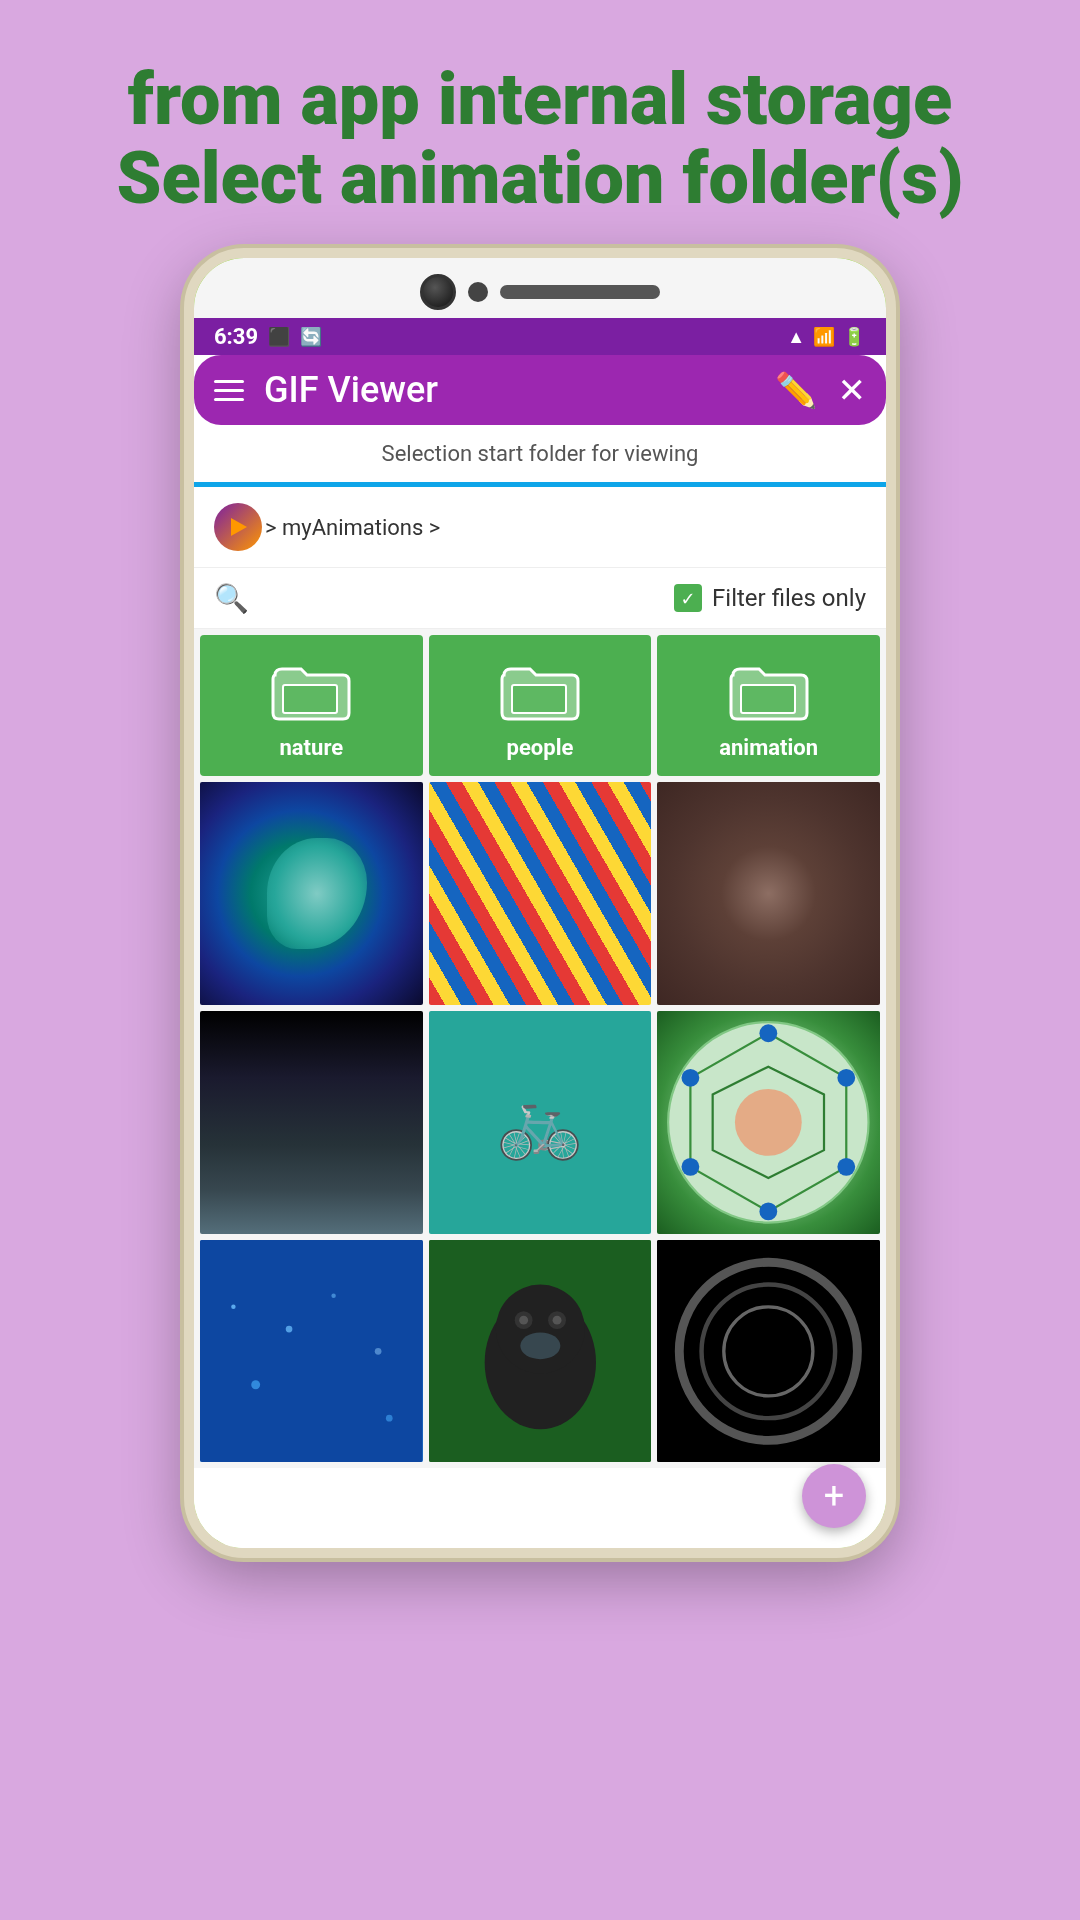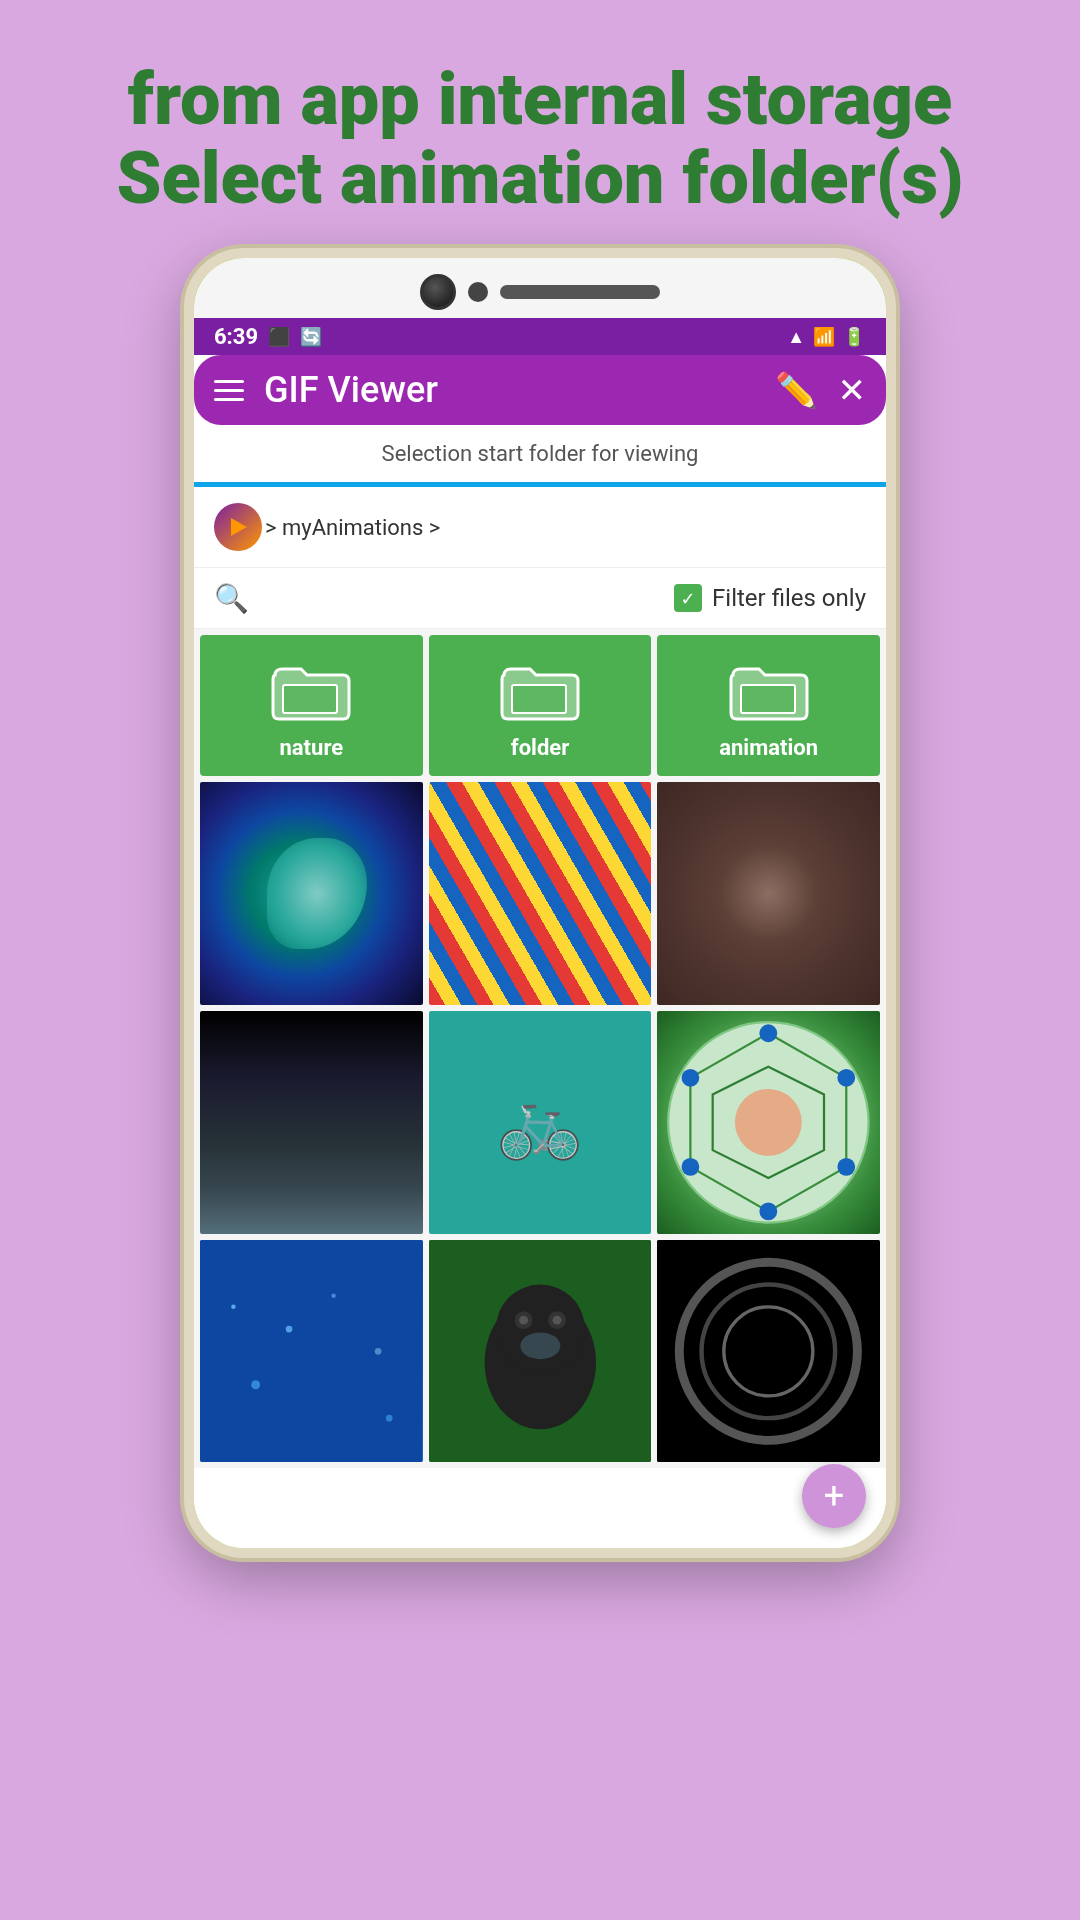--- a/index.html
+++ b/index.html
@@ -400,21 +400,21 @@
             <rect x="12" y="26" width="54" height="28" rx="2" fill="rgba(76,175,80,0.7)" stroke="white" stroke-width="2"></rect>
           </svg>
           <span class="folder-label">nature</span>
         </div>
 
         <div class="folder-item">
           <svg class="folder-icon-svg" viewBox="0 0 80 64" fill="none" xmlns="http://www.w3.org/2000/svg">
             <path d="M4 16 C4 12 7 10 11 10 L30 10 L36 16 L72 16 C76 16 78 18 78 22 L78 54 C78 58 76 60 72 60 L8 60 C4 60 2 58 2 54 L2 20 C2 18 3 16 4 16Z" fill="rgba(255,255,255,0.35)" stroke="white" stroke-width="3"></path>
             <rect x="12" y="26" width="54" height="28" rx="2" fill="rgba(76,175,80,0.7)" stroke="white" stroke-width="2"></rect>
           </svg>
-          <span class="folder-label">folder</span>
+          <span class="folder-label">people</span>
         </div>
 
         <div class="folder-item">
           <svg class="folder-icon-svg" viewBox="0 0 80 64" fill="none" xmlns="http://www.w3.org/2000/svg">
             <path d="M4 16 C4 12 7 10 11 10 L30 10 L36 16 L72 16 C76 16 78 18 78 22 L78 54 C78 58 76 60 72 60 L8 60 C4 60 2 58 2 54 L2 20 C2 18 3 16 4 16Z" fill="rgba(255,255,255,0.35)" stroke="white" stroke-width="3"></path>
             <rect x="12" y="26" width="54" height="28" rx="2" fill="rgba(76,175,80,0.7)" stroke="white" stroke-width="2"></rect>
           </svg>
           <span class="folder-label">animation</span>
         </div>
 

